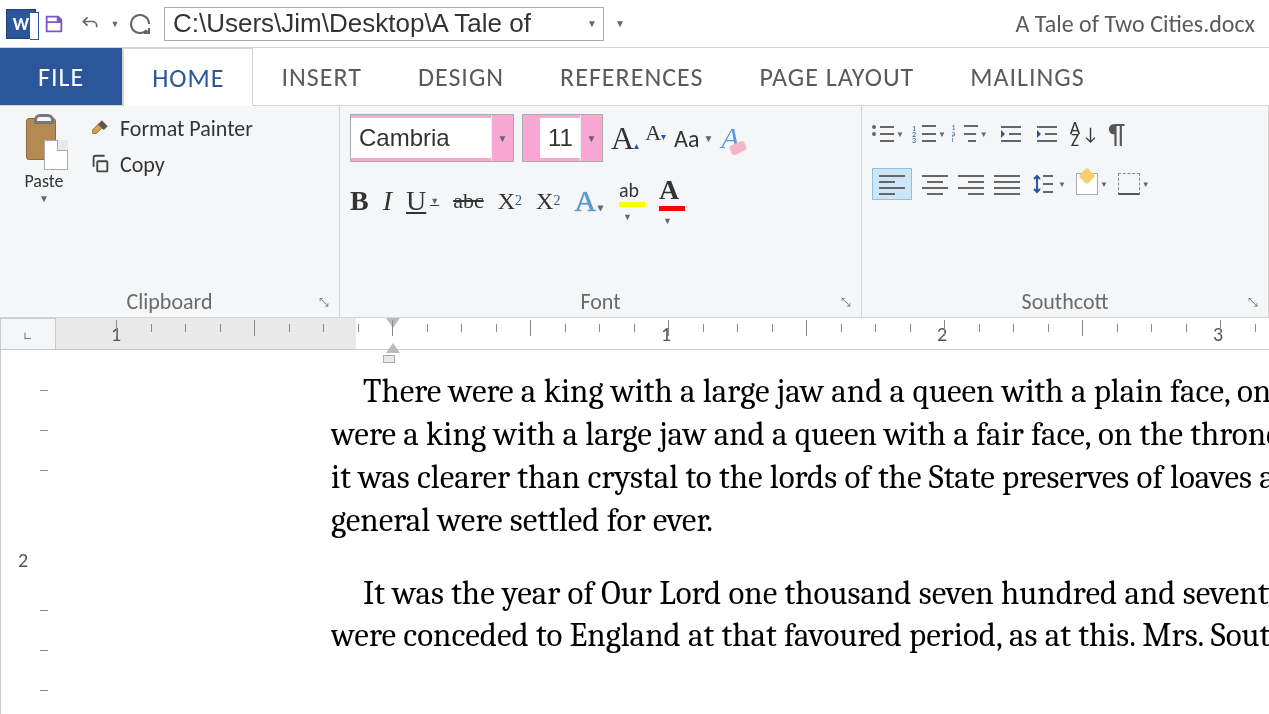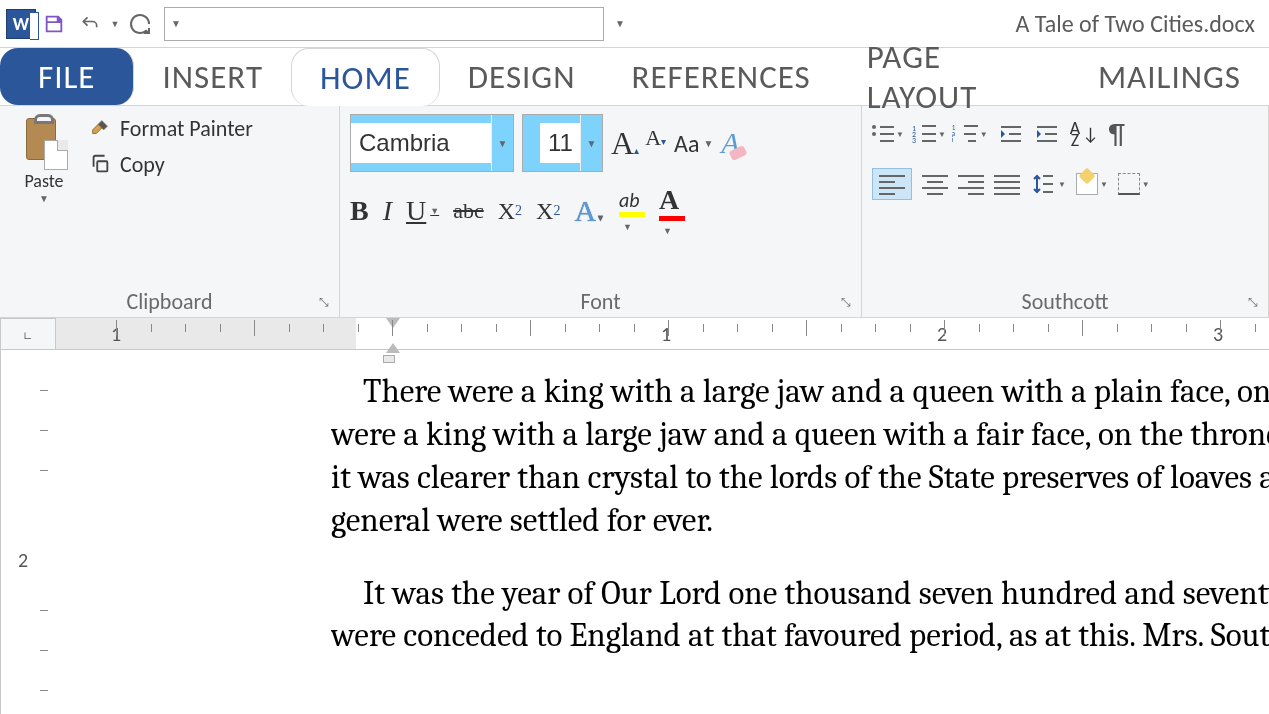--- a/index.html
+++ b/index.html
@@ -12,21 +12,21 @@
 .qat-btn { width: 36px; height: 36px; display: flex; align-items: center; justify-content: center; color: #666; cursor: pointer; }
 .qat-save { color: #7030a0; }
 .path-input { flex: 0 0 auto; margin-left: 6px; width: 440px; height: 34px; border: 1px solid #ababab; background: #fff; display: flex; align-items: center; }
 .path-input input { flex: 1; border: none; padding: 0 8px; height: 32px; font-size: 26px; color: #333; font-family: "Segoe UI", sans-serif; outline: none; }
 .path-input .dd { width: 22px; text-align: center; color: #666; font-size: 10px; cursor: pointer; }
 .qat-customize { width: 20px; text-align: center; color: #666; font-size: 10px; margin-left: 6px; cursor: pointer; }
 .doc-title { margin-left: auto; margin-right: 8px; font-size: 24px; color: #5a5a5a; white-space: nowrap; }
 
 
 .tabstrip { height: 58px; background: #fff; display: flex; align-items: stretch; border-bottom: 1px solid #d4d4d4; }
-.tab { padding: 0 28px; display: flex; align-items: center; font-size: 33px; color: #5a5a5a; cursor: pointer; text-transform: uppercase; letter-spacing: 1px; border-radius: 18px; }
+.tab { padding: 0 28px; display: flex; align-items: center; font-size: 26px; color: #5a5a5a; cursor: pointer; text-transform: uppercase; letter-spacing: 1px; }
 .tab.file { background: #2b579a; color: #fff; padding: 0 38px; border-right: 1px solid #d4d4d4; }
 .tab.active { color: #2b579a; border: 1px solid #d4d4d4; border-bottom: none; background: #fff; margin-bottom: -1px; }
 
 
 .ribbon { height: 212px; background: #f5f6f7; border-bottom: 1px solid #d4d4d4; display: flex; }
 .group { border-right: 1px solid #d4d4d4; padding: 8px 10px 2px 10px; display: flex; flex-direction: column; position: relative; }
 .group-label { text-align: center; font-size: 22px; color: #6a6a6a; margin-top: auto; padding-top: 6px; }
 .group-launcher { position: absolute; right: 4px; bottom: 6px; width: 16px; height: 16px; cursor: pointer; color: #6a6a6a; font-size: 12px; }
 .group-body { display: flex; align-items: flex-start; gap: 8px; }
 
@@ -38,21 +38,21 @@
 .clip-paper { position: absolute; top: 26px; left: 24px; width: 24px; height: 30px; background: #fff; border: 1px solid #aaa; }
 .clip-paper::after { content: ""; position: absolute; right: -1px; top: -1px; width: 10px; height: 10px; background: #e9e9e9; border-left: 1px solid #aaa; border-bottom: 1px solid #aaa; }
 .paste-col .plabel { font-size: 18px; color: #333; }
 .paste-dd { font-size: 10px; color: #666; }
 .cut-col { display: flex; flex-direction: column; gap: 8px; font-size: 22px; color: #333; }
 .cut-col .row { display: flex; align-items: center; gap: 6px; cursor: pointer; }
 .cut-col .ico { width: 28px; height: 28px; display: flex; align-items: center; justify-content: center; color: #666; }
 
 
 .font-top { display: flex; align-items: center; gap: 8px; }
-.combo { height: 58px; border: 1px solid #ababab; background: #7dd3fc; display: flex; align-items: center; }
+.combo { height: 48px; border: 1px solid #ababab; background: #f9a8d4; display: flex; align-items: center; }
 .combo input { border: none; height: 40px; padding: 0 8px; font-size: 24px; outline: none; font-family: "Segoe UI", sans-serif; color: #333; }
 .font-name input { width: 140px; }
 .font-size input { width: 40px; text-align: left; margin-left: 17px; }
 .combo .dd { width: 22px; text-align: center; color: #666; font-size: 10px; cursor: pointer; border-left: 1px solid #eee; height: 100%; display: flex; align-items: center; justify-content: center; }
 .grow-shrink { display: flex; gap: 6px; font-family: serif; }
 .grow-shrink .btn { cursor: pointer; display: flex; align-items: baseline; }
 .grow-A { font-size: 32px; color: #333; }
 .shrink-A { font-size: 22px; color: #333; }
 .grow-arrow { font-size: 10px; color: #2b579a; }
 .case-btn { font-size: 24px; color: #333; display: flex; align-items: center; cursor: pointer; }
@@ -64,21 +64,21 @@
 .fmt-btn { font-size: 28px; font-family: "Times New Roman", serif; cursor: pointer; display: flex; align-items: center; }
 .bold { font-weight: bold; }
 .italic { font-style: italic; }
 .under { text-decoration: underline; }
 .under .dd, .fmt-btn .dd { font-size: 9px; color: #666; margin-left: 4px; }
 .strike { text-decoration: line-through; font-size: 22px; }
 .subsup { font-size: 24px; display: flex; align-items: center; }
 .subsup sub, .subsup sup { font-size: 14px; color: #2b579a; }
 .text-fx { font-size: 30px; color: #5b9bd5; font-family: serif; text-shadow: 0 0 1px #2b579a; cursor: pointer; }
 .hilite { position: relative; cursor: pointer; }
-.hilite .pen { font-style: italic; font-size: 20px; }
+.hilite .pen { font-size: 20px; }
 .hilite .bar { display: block; width: 26px; height: 5px; background: #ffff00; }
 .fcolor { position: relative; cursor: pointer; }
 .fcolor .A { font-size: 28px; font-family: serif; font-weight: bold; }
 .fcolor .bar { display: block; width: 26px; height: 5px; background: #ff0000; }
 
 
 .para-row { display: flex; align-items: center; gap: 10px; margin-bottom: 10px; height: 40px; }
 .icon-btn { cursor: pointer; display: flex; align-items: center; color: #555; }
 .list-btn { position: relative; }
 .bul-ico, .num-ico, .ml-ico { width: 22px; height: 18px; position: relative; }
@@ -142,30 +142,31 @@
       </svg>
   </div>
   <div class="qat-btn" style="width:14px;font-size:9px;color:#666;">▼</div>
   <div class="qat-btn">
     <svg width="24" height="24" viewBox="0 0 24 24" fill="none" stroke="#666" stroke-width="2">
         <path d="M21 12a9 9 0 10-3 6.7L21 21"></path>
         <path d="M21 16v5h-5"></path>
       </svg>
   </div>
   <div class="path-input">
+    <input type="text" value="C:\Users\Jim\Desktop\A Tale of" style="">
     <div class="dd">▼</div>
   </div>
   <div class="qat-customize">▼</div>
   <div class="doc-title">A Tale of Two Cities.docx</div>
 </div>
 
 <div class="tabstrip">
   <div class="tab file">FILE</div>
+  <div class="tab active">HOME</div>
   <div class="tab">INSERT</div>
-  <div class="tab active">HOME</div>
   <div class="tab">DESIGN</div>
   <div class="tab">REFERENCES</div>
   <div class="tab">PAGE LAYOUT</div>
   <div class="tab">MAILINGS</div>
 </div>
 
 <div class="ribbon">
 
   <div class="group" style="width:340px;">
     <div class="group-body">

